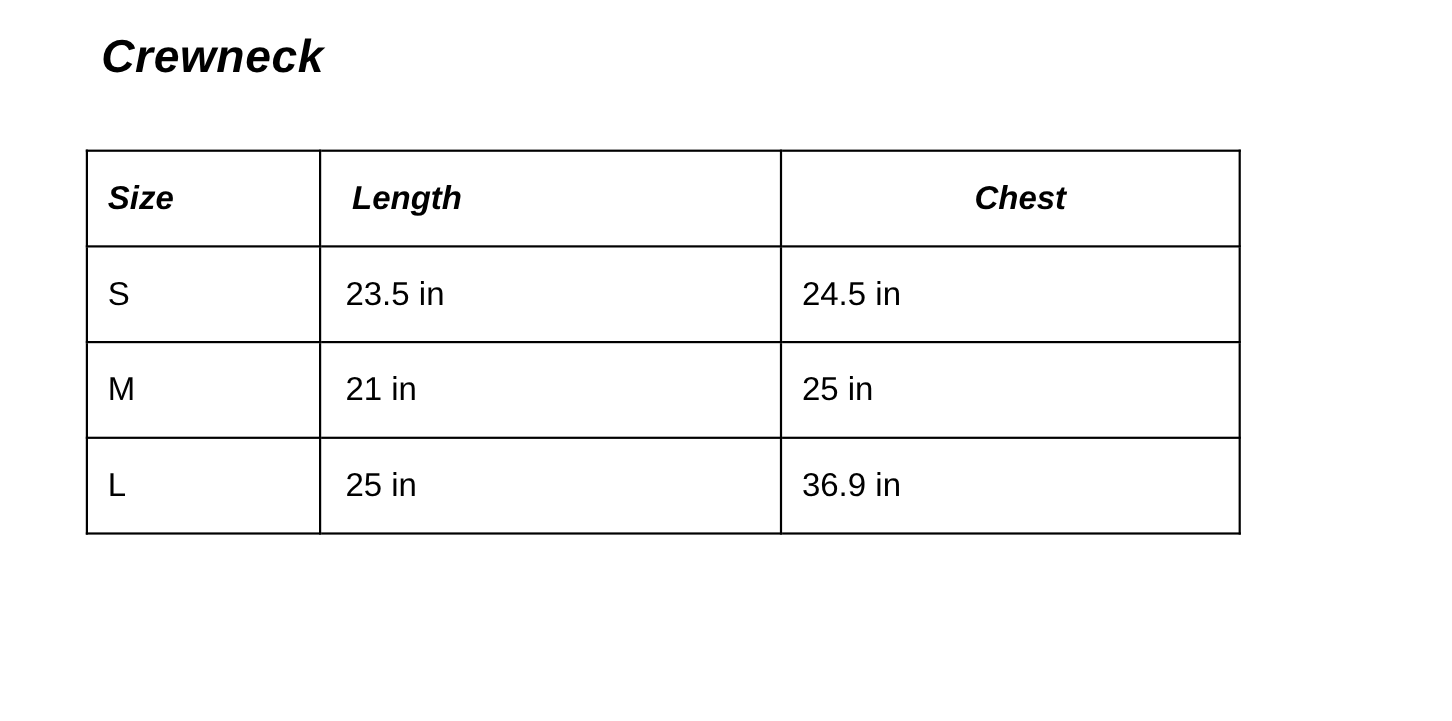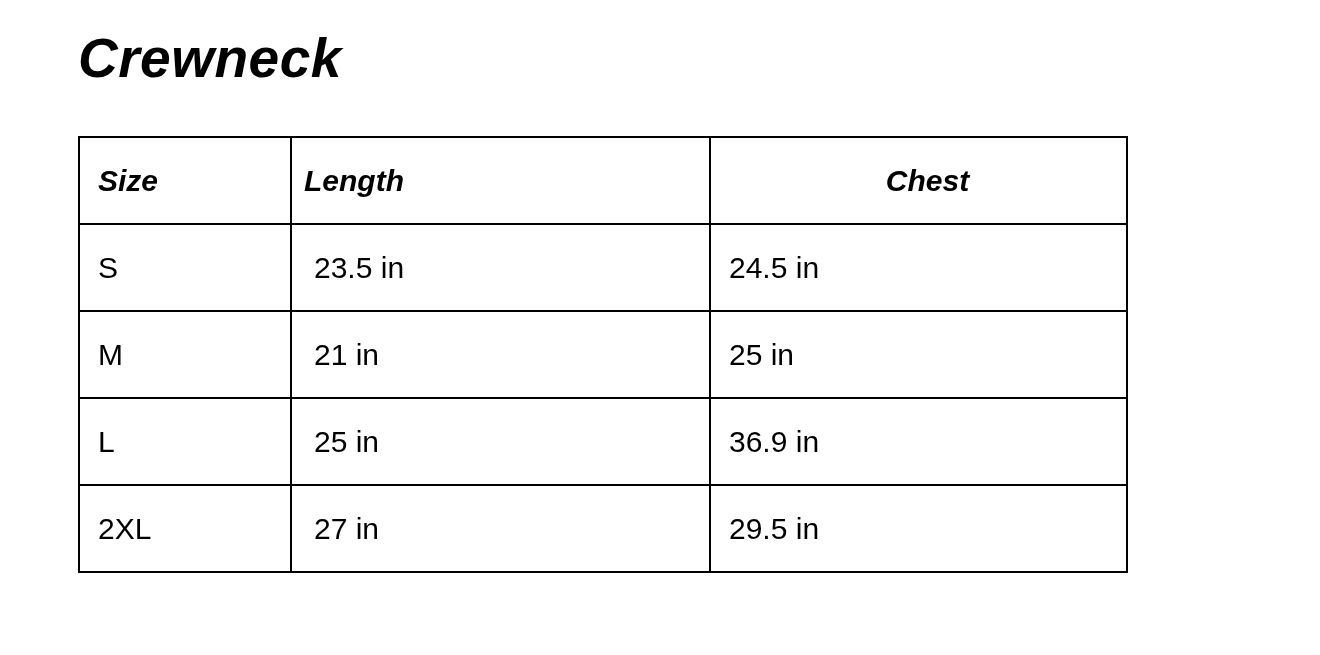--- a/index.html
+++ b/index.html
@@ -16,23 +16,23 @@
   }
   .page {
     position: relative;
     width: 1320px;
     height: 655px;
     box-sizing: border-box;
     padding: 0;
   }
   .title {
     position: absolute;
-    left: 78px;
+    left: 92px;
     top: 28px;
-    font-size: 55px;
+    font-size: 42px;
     font-weight: bold;
     font-style: italic;
     letter-spacing: 0.5px;
     line-height: 1.1;
     white-space: nowrap;
   }
   .size-table {
     position: absolute;
     left: 78px;
     top: 136px;
@@ -55,21 +55,21 @@
     font-style: italic;
     font-size: 30px;
   }
   .col-size   { width: 212px; }
   .col-length { width: 419px; }
   .col-chest  { width: 417px; }
   .size-table thead th.col-length,
   .size-table tbody td.col-length {
     padding-left: 22px;
   }
-  .size-table thead th.col-length { padding-left: 12px; }
+  .size-table thead th.col-length { padding-left: 28px; }
   .size-table thead th.col-chest  { padding-left: 18px; text-align: center; }
 </style>
 </head>
 <body>
 
 <div class="page">
 
   <div class="title">Crewneck</div>
 
   <table class="size-table">
@@ -89,21 +89,16 @@
       <tr>
         <td class="col-size">M</td>
         <td class="col-length">21 in</td>
         <td class="col-chest">25 in</td>
       </tr>
       <tr>
         <td class="col-size">L</td>
         <td class="col-length">25 in</td>
         <td class="col-chest">36.9 in</td>
       </tr>
-      <tr>
-        <td class="col-size">2XL</td>
-        <td class="col-length">27 in</td>
-        <td class="col-chest">29.5 in</td>
-      </tr>
     </tbody>
   </table>
 
 </div>
 
 </body></html>

